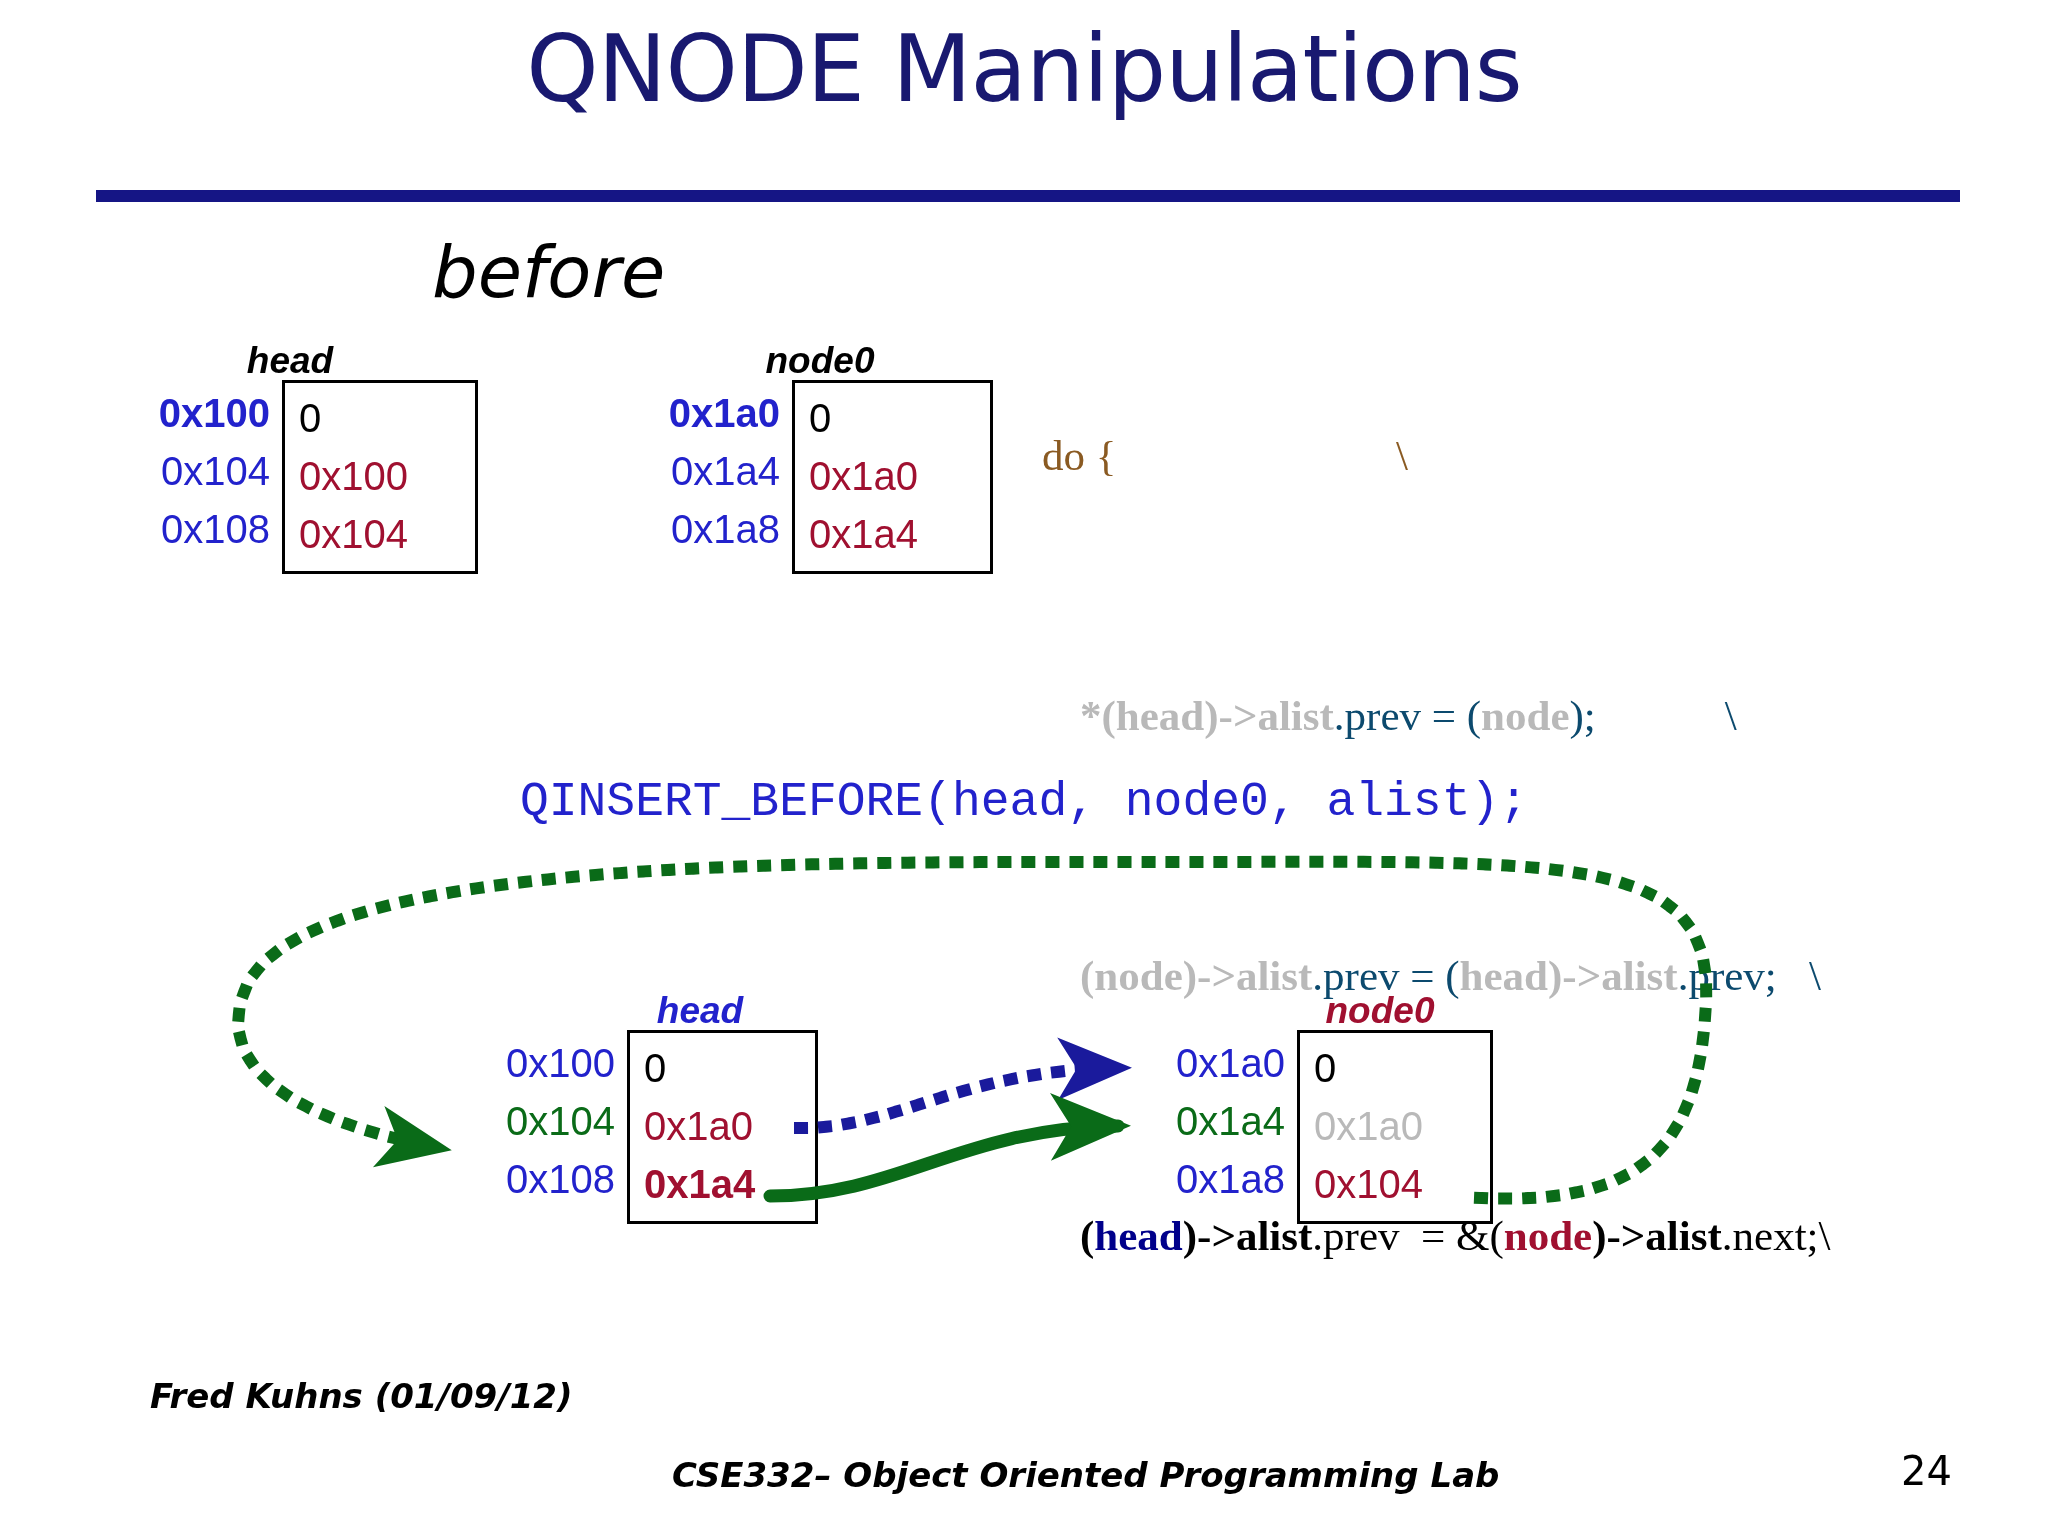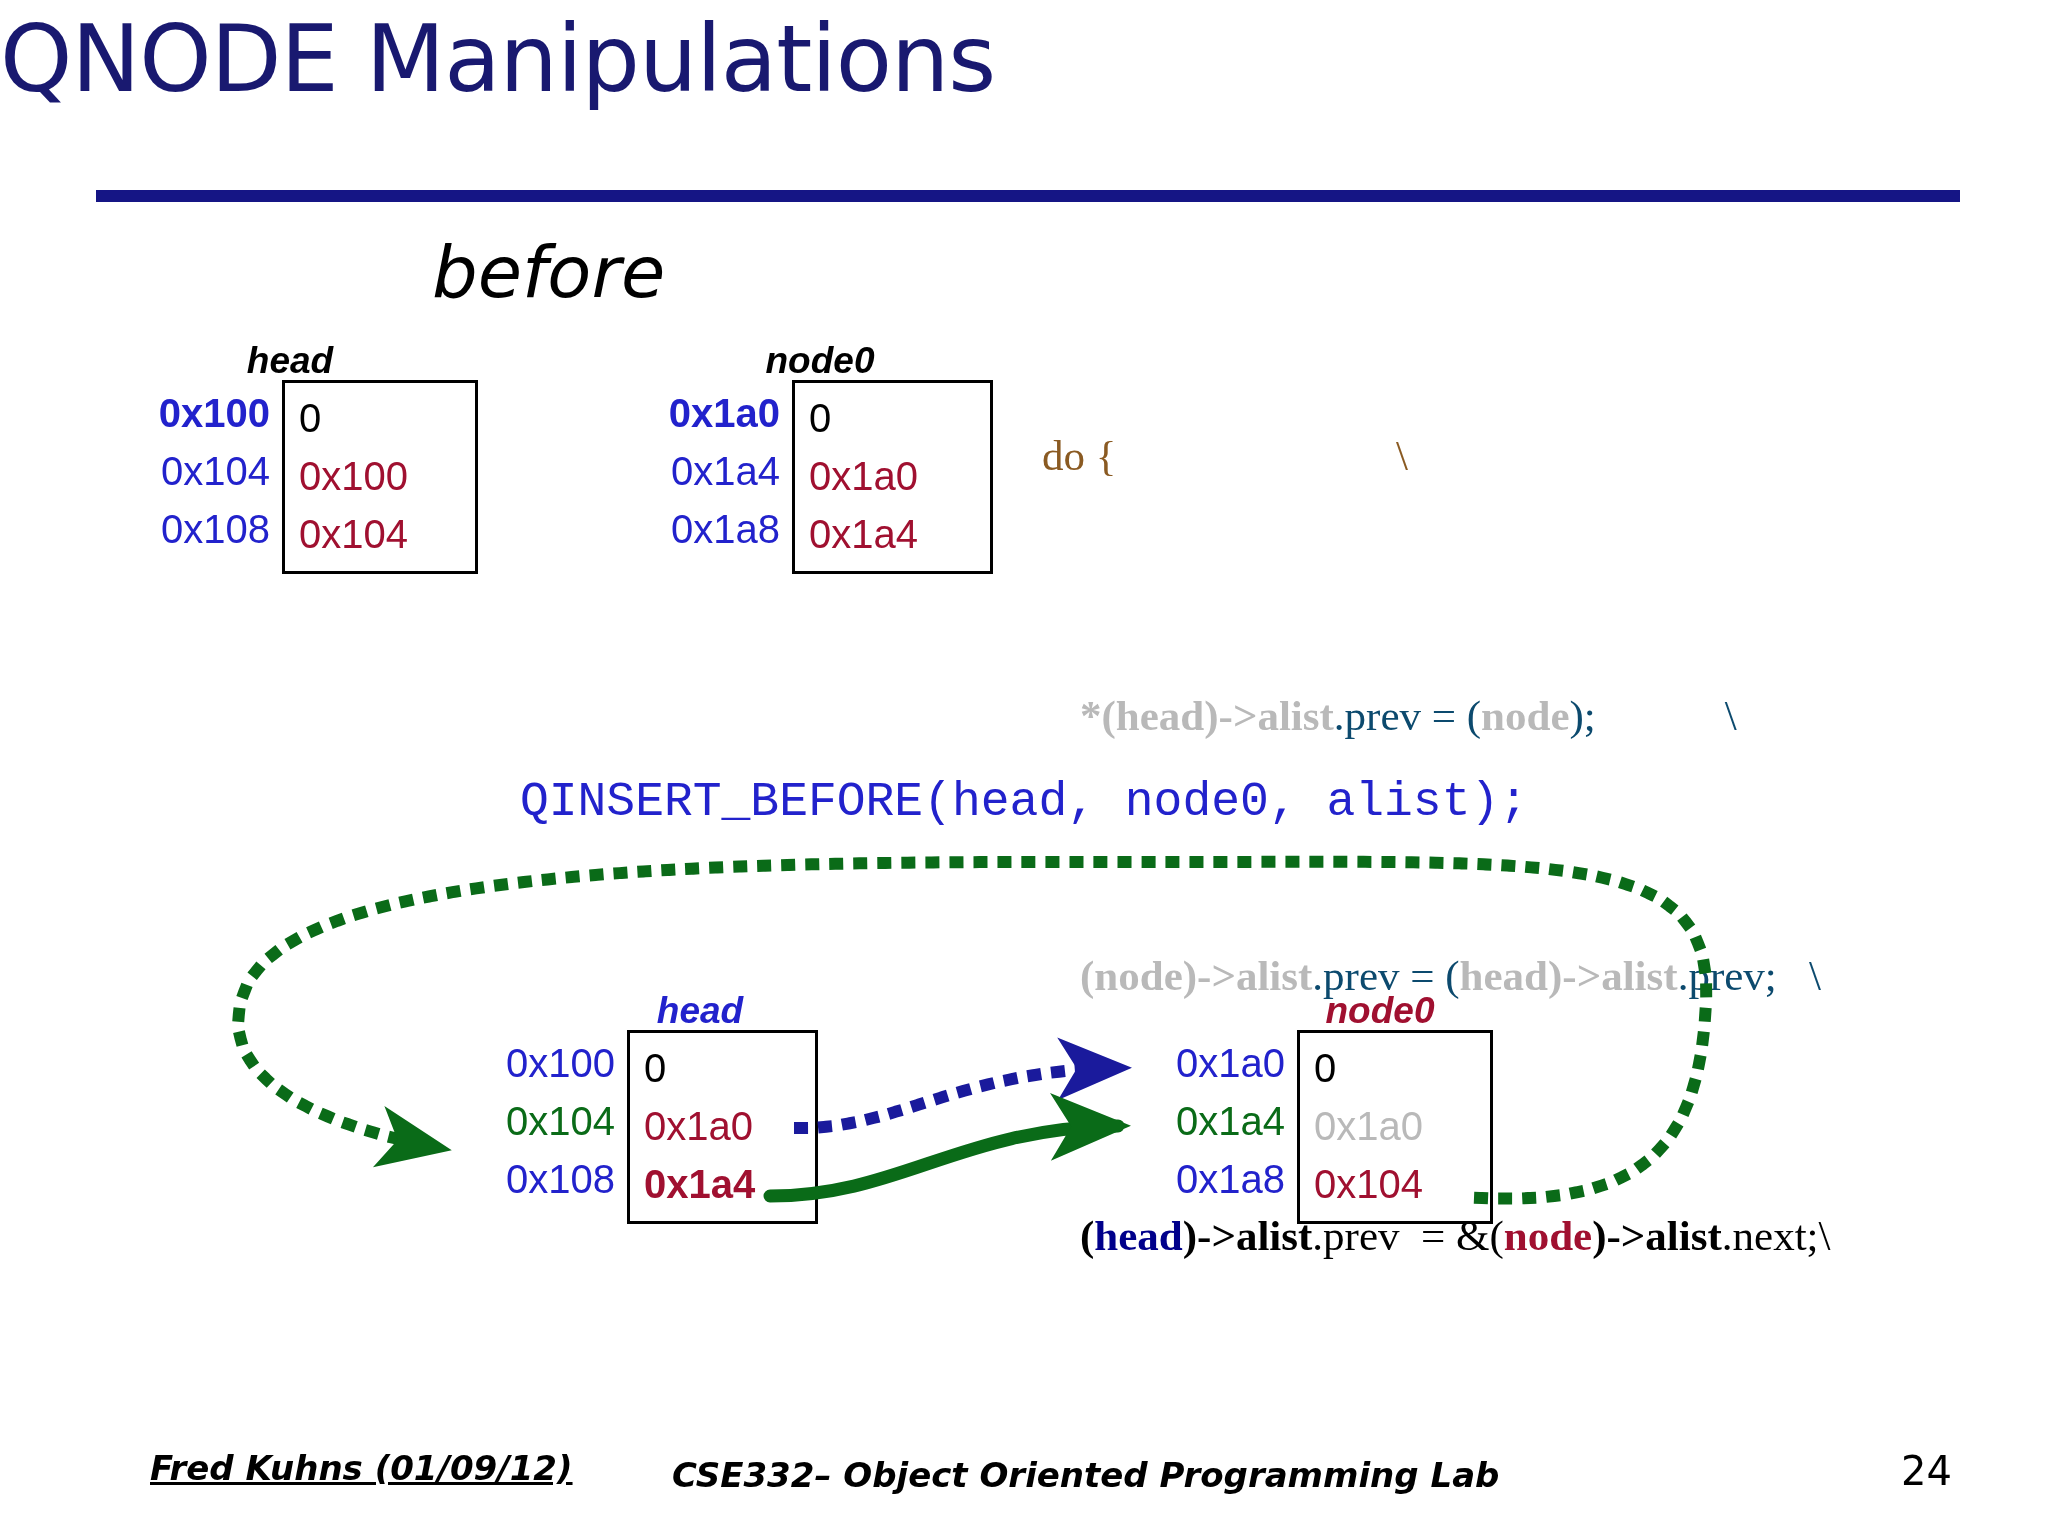--- a/index.html
+++ b/index.html
@@ -13,22 +13,23 @@
     height: 1536px;
     background: #ffffff;
     overflow: hidden;
     font-family: "Liberation Sans", sans-serif;
   }
 
   
   #title {
     position: absolute;
     left: 0;
-    top: 12px;
-    width: 2048px;
+    top: 22px;
+    width: 2048px;
+    text-align: center;
     font-family: "DejaVu Sans", sans-serif;
     font-size: 92px;
     line-height: 1.05;
     color: #191970;
     letter-spacing: -1px;
   }
   #title-rule {
     position: absolute;
     left: 96px;
     top: 190px;
@@ -142,21 +143,21 @@
   
   .footer-txt {
     position: absolute;
     font-family: "DejaVu Sans", sans-serif;
     font-style: italic;
     font-weight: bold;
     font-size: 34px;
     color: #000000;
     white-space: nowrap;
   }
-  #footer-author { left: 150px; top: 1448px; text-decoration: underline; }
+  #footer-author { left: 150px; top: 1376px; }
   #footer-course { left: 672px; top: 1455px; }
   #footer-page   { right: 96px;  top: 1448px; font-size: 40px; font-style: normal; font-weight: normal; }
 </style>
 </head>
 <body>
 
 <div id="slide">
 
   <div id="title">QNODE Manipulations</div>
   <div id="title-rule"></div>

